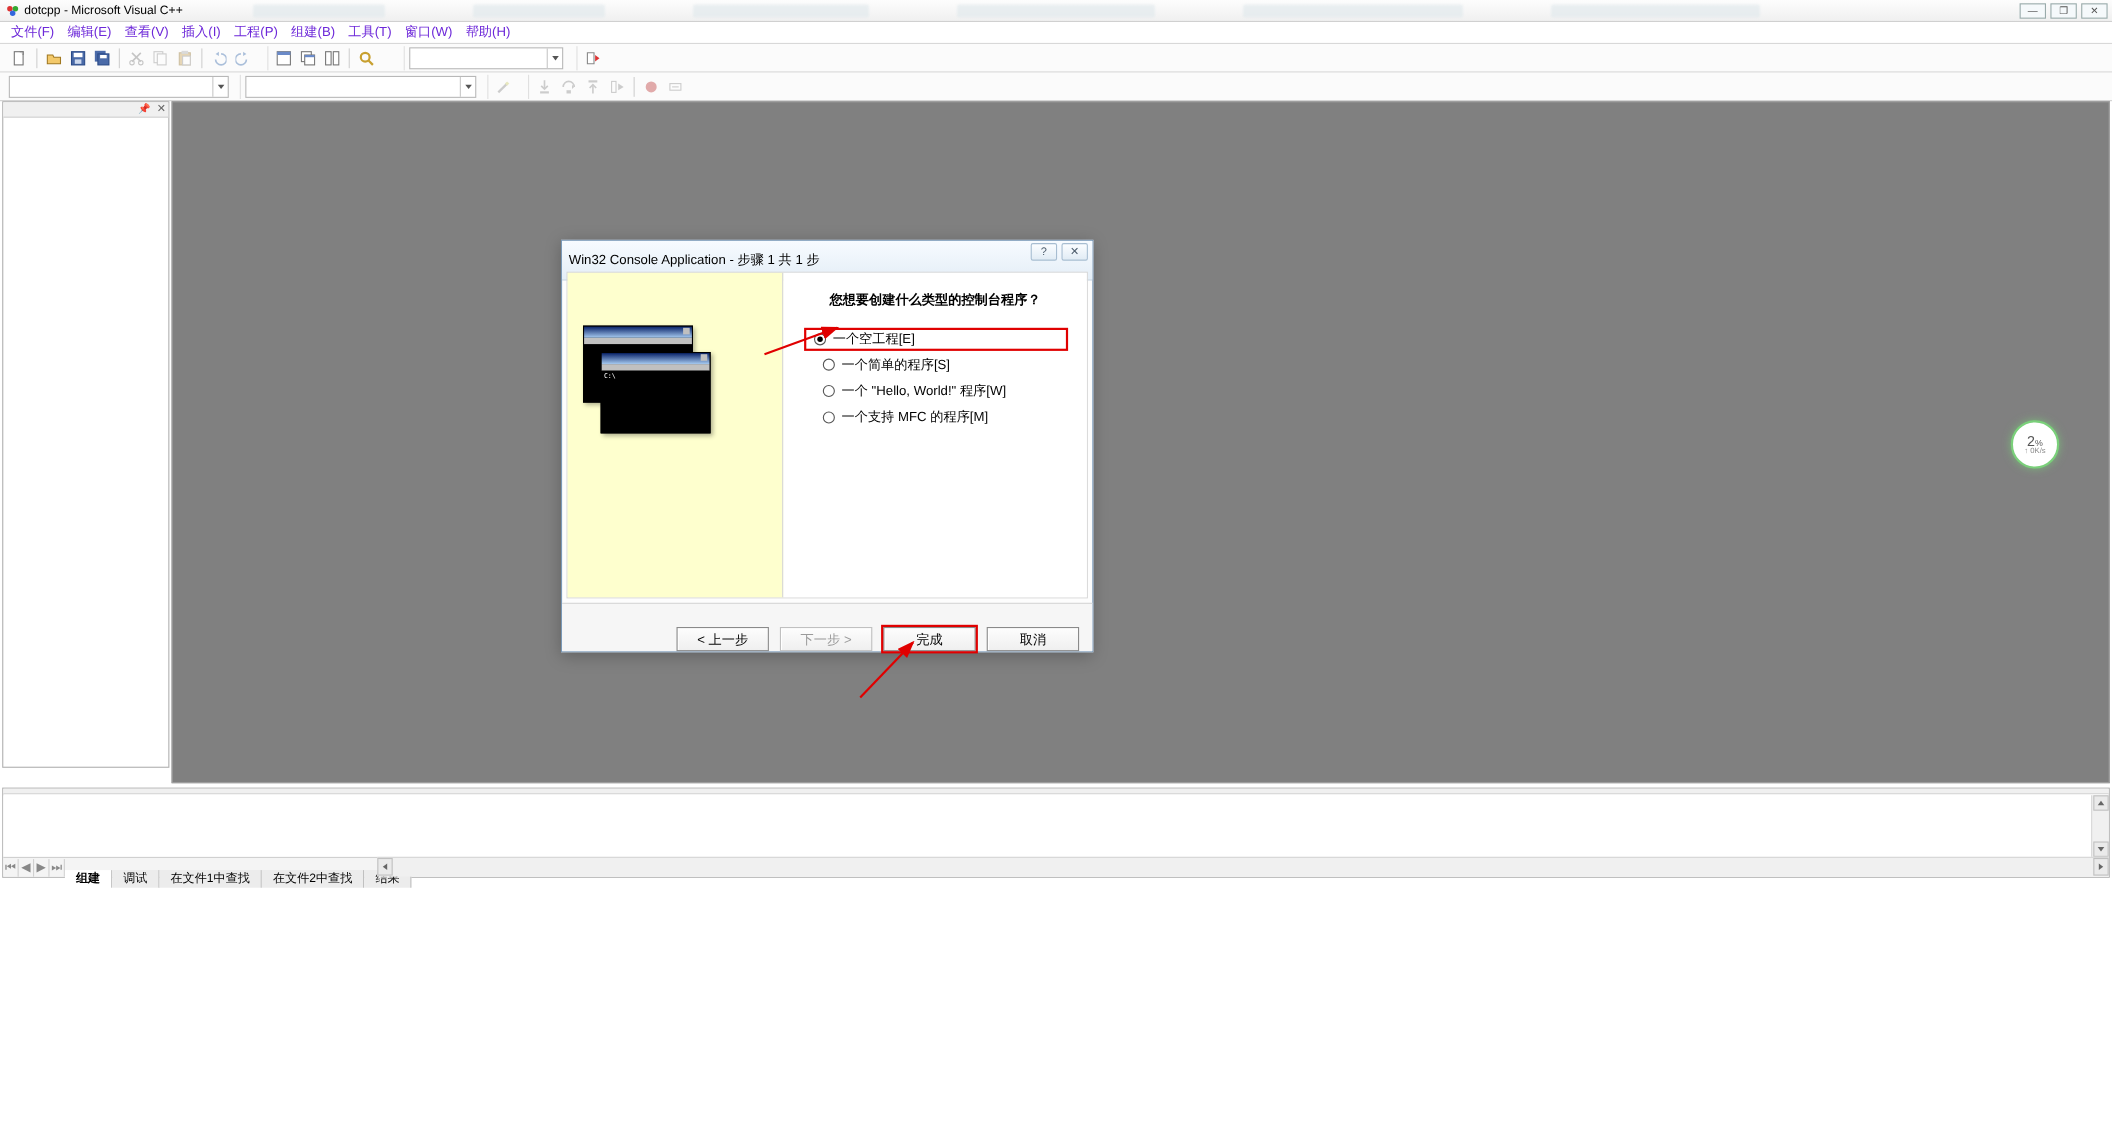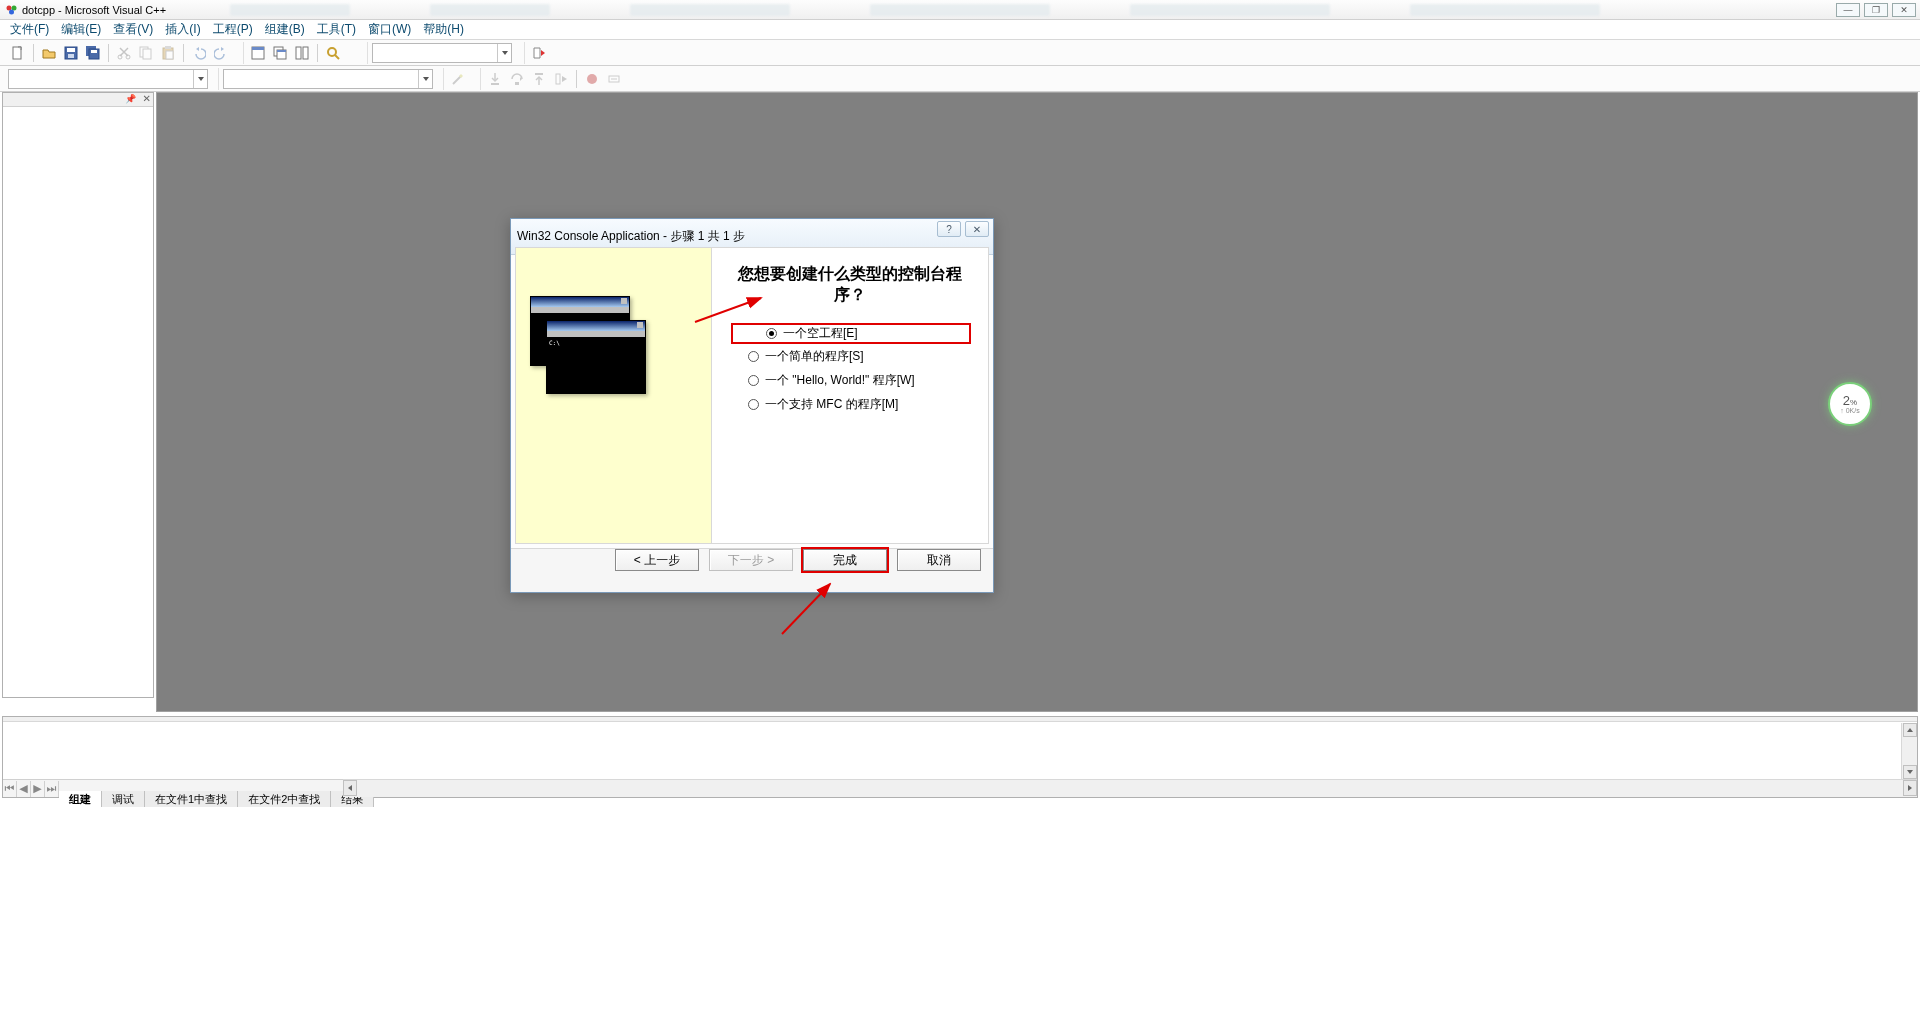--- a/index.html
+++ b/index.html
@@ -11,21 +11,21 @@
 .app-icon-dot { width: 12px; height: 12px; display: inline-block; }
 .app-icon-dot svg { width: 12px; height: 12px; display: block; }
 .title-text { font-size: 11px; color: #000; white-space: nowrap; }
 .blurred-tabs { position: absolute; left: 230px; top: 0; right: 80px; height: 20px; display: flex; gap: 80px; align-items: center; }
 .blurred-tab { width: 120px; height: 12px; background: #dfe8ec; border-radius: 2px; filter: blur(1px); opacity: 0.6; }
 .win-controls { position: absolute; right: 4px; top: 0; height: 20px; display: flex; align-items: center; gap: 4px; }
 .win-btn { width: 24px; height: 14px; border: 1px solid #9aa; background: #f5f9fb; font-size: 9px; line-height: 12px; text-align: center; color: #555; }
 
 
 .menu-bar { height: 20px; background: #fff; border-bottom: 1px solid #d8d8d8; display: flex; align-items: center; padding: 0 4px; }
-.menu-item { padding: 2px 6px; font-size: 12px; color: #0c4a6e; cursor: default; white-space: nowrap; }
+.menu-item { padding: 2px 6px; font-size: 12px; color: #6d28d9; cursor: default; white-space: nowrap; }
 
 
 .toolbar-row { height: 26px; background: #fbfbfb; border-bottom: 1px solid #d0d0d0; display: flex; align-items: center; padding: 0 4px; position: relative; }
 .tb-group { display: flex; align-items: center; gap: 2px; padding: 0 4px; border-left: 1px solid #e0e0e0; height: 22px; }
 .tb-group:first-child { border-left: none; }
 .tb-btn { width: 20px; height: 20px; border: 1px solid transparent; display: flex; align-items: center; justify-content: center; background: transparent; }
 .tb-btn svg, .tb-btn span { width: 14px; height: 14px; display: block; }
 .tb-sep { width: 1px; height: 18px; background: #d0d0d0; margin: 0 3px; }
 .tb-combo { height: 20px; border: 1px solid #b8b8b8; background: #fff; display: flex; align-items: center; }
 .tb-combo .combo-text { flex: 1; font-size: 11px; padding: 0 4px; color: #333; white-space: nowrap; overflow: hidden; }
@@ -55,27 +55,27 @@
 
 .dialog { position: absolute; left: 510px; top: 218px; width: 484px; height: 375px; border: 1px solid #7a99b8; background: #fdfdfd; box-shadow: 0 3px 14px rgba(0,0,0,0.25); }
 .dlg-titlebar { height: 36px; background: linear-gradient(#f7fbff,#e4eef7); border-bottom: 1px solid #c3d2e0; display: flex; align-items: center; padding: 0 6px; position: relative; }
 .dlg-title { font-size: 12px; color: #000; }
 .dlg-tb-right { position: absolute; right: 4px; top: 2px; display: flex; gap: 4px; }
 .dlg-tb-btn { width: 24px; height: 16px; border: 1px solid #a7bdd1; background: linear-gradient(#fbfdff,#e1ecf5); border-radius: 2px; display: flex; align-items: center; justify-content: center; font-size: 10px; color: #4a5a6a; }
 
 .dlg-body { position: absolute; top: 24px; left: 0; right: 0; bottom: 44px; display: flex; border: 1px solid #d8d8d8; margin: 4px; }
 .dlg-left-panel { width: 196px; background: #feffce; border-right: 1px solid #d8d8d8; position: relative; }
 .dlg-right-panel { flex: 1; background: #fff; padding: 16px 18px; }
-.dlg-question { font-size: 16px; font-weight: bold; color: #000; margin-bottom: 18px; text-align: center; }
+.dlg-question { font-size: 12px; font-weight: bold; color: #000; margin-bottom: 18px; text-align: center; }
 .radio-row { display: flex; align-items: center; gap: 6px; margin-bottom: 7px; font-size: 12px; color: #000; padding-left: 18px; }
 .radio-row .radio-dot { width: 11px; height: 11px; border: 1px solid #555; border-radius: 50%; display: inline-flex; align-items: center; justify-content: center; flex-shrink: 0; }
 .radio-row .radio-dot.checked::after { content: ""; width: 5px; height: 5px; background: #000; border-radius: 50%; display: block; }
-.radio-row.highlighted { outline: 2px solid #e00000; outline-offset: -1px; padding: 1px 4px 1px 34px; margin-left: 2px; margin-bottom: 5px; }
-
-.dlg-footer { position: absolute; left: 0; right: 0; bottom: 0; height: 44px; background: #f6f6f6; border-top: 1px solid #d8d8d8; display: flex; align-items: flex-start; justify-content: flex-end; gap: 10px; padding: 0 12px; }
+.radio-row.highlighted { outline: 2px solid #e00000; outline-offset: -1px; padding: 1px 4px 1px 8px; margin-left: 2px; margin-bottom: 5px; }
+
+.dlg-footer { position: absolute; left: 0; right: 0; bottom: 0; height: 44px; background: #f6f6f6; border-top: 1px solid #d8d8d8; display: flex; align-items: flex-end; justify-content: flex-end; gap: 10px; padding: 0 12px; }
 .dlg-btn { width: 84px; height: 22px; border: 1px solid #8a8a8a; background: linear-gradient(#fdfdfd,#efefef); font-size: 12px; display: flex; align-items: center; justify-content: center; box-shadow: 1px 1px 0 #fff inset; }
 .dlg-btn.disabled { color: #9a9a9a; border-color: #c0c0c0; }
 .dlg-btn.primary { outline: 2px solid #e00000; outline-offset: 0; }
 
 
 .wiz-illus { position: absolute; left: 14px; top: 48px; width: 120px; height: 110px; }
 .mini-win { position: absolute; border: 1px solid #000; background: #000; box-shadow: 2px 2px 4px rgba(0,0,0,0.3); }
 .mini-win .mw-title { height: 10px; background: linear-gradient(#0a246a,#a6caf0); position: relative; }
 .mini-win .mw-title::after { content: ""; position: absolute; right: 2px; top: 1px; width: 6px; height: 6px; background: #c0c0c0; }
 .mini-win .mw-menu { height: 6px; background: #c0c0c0; }

